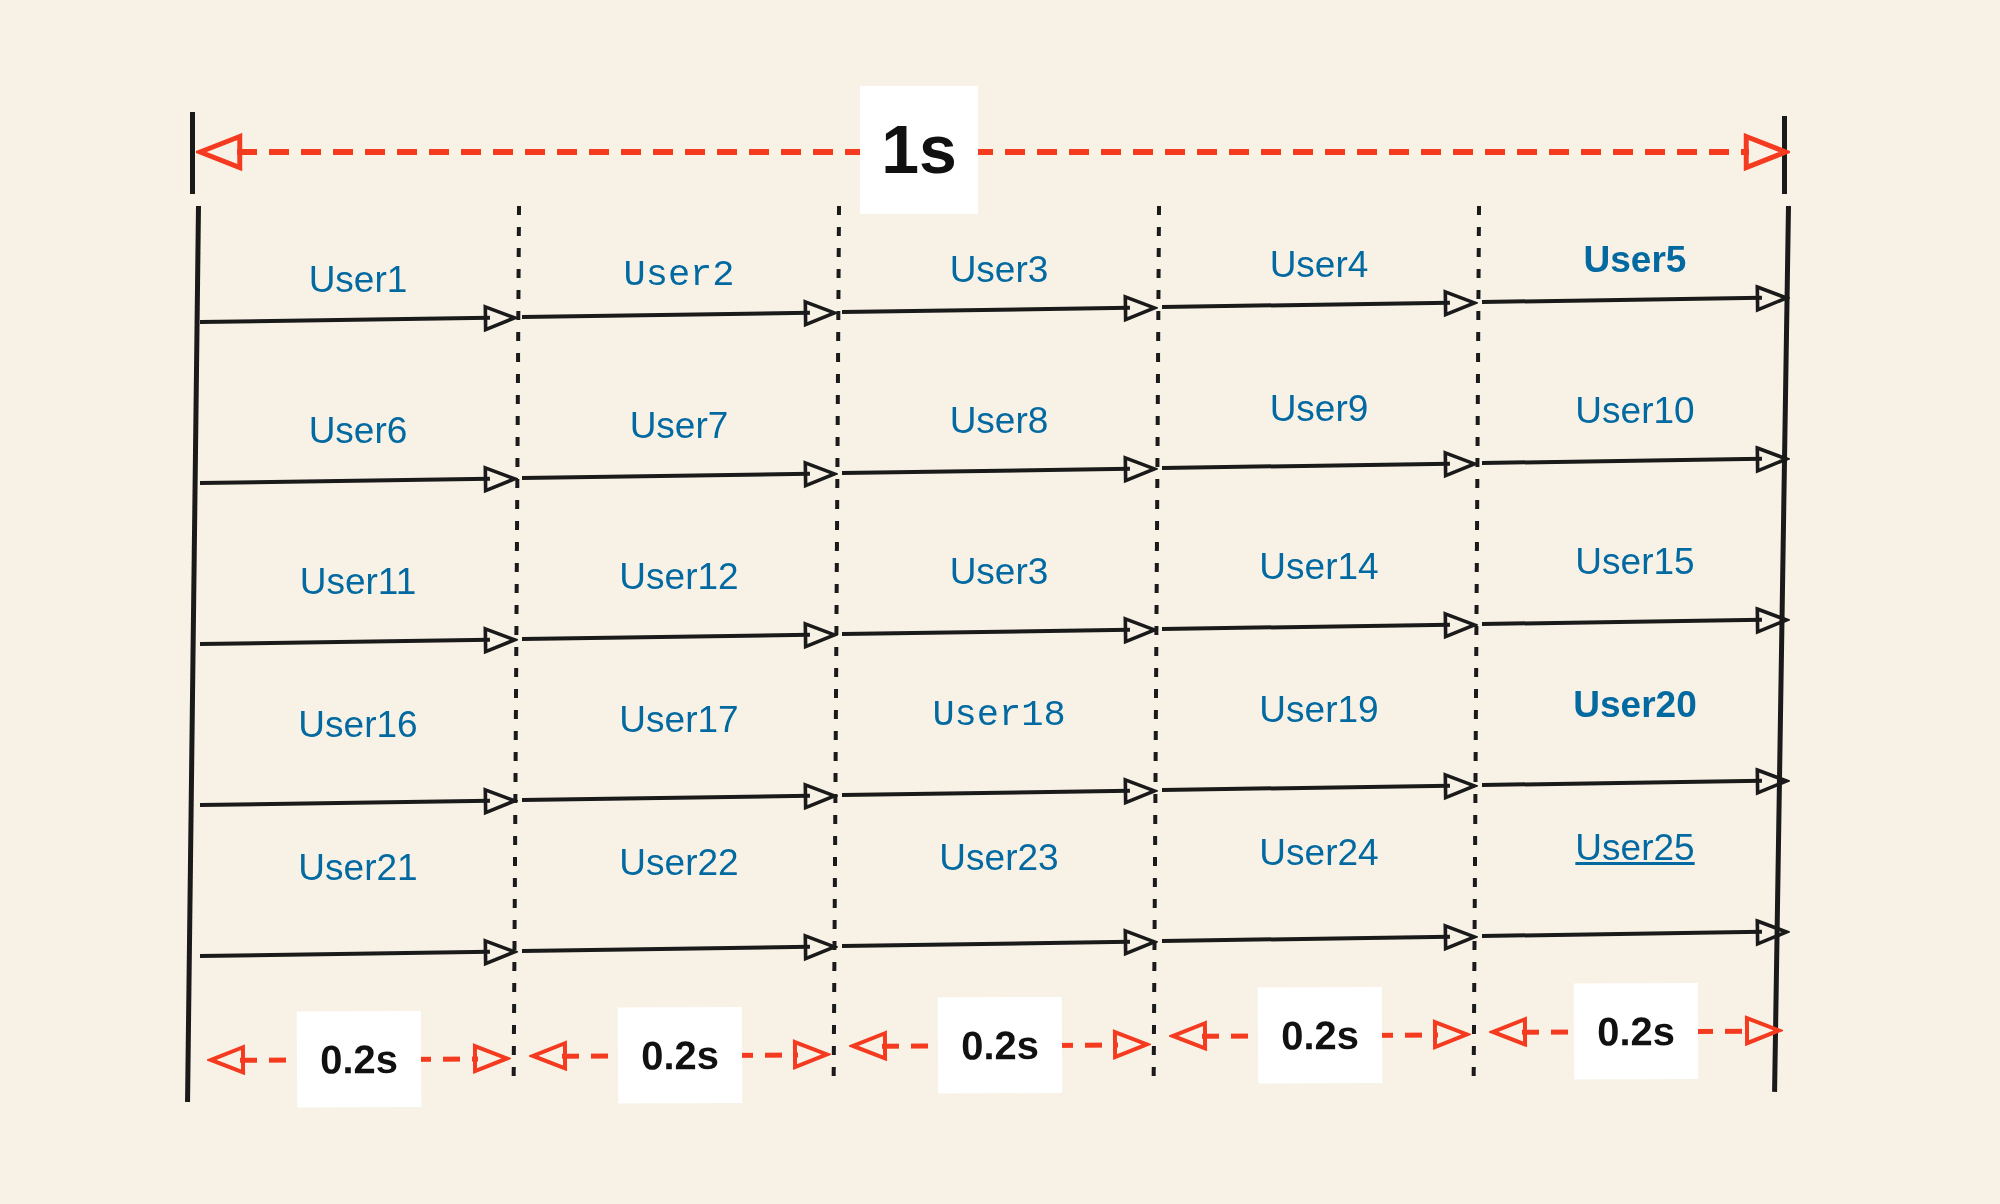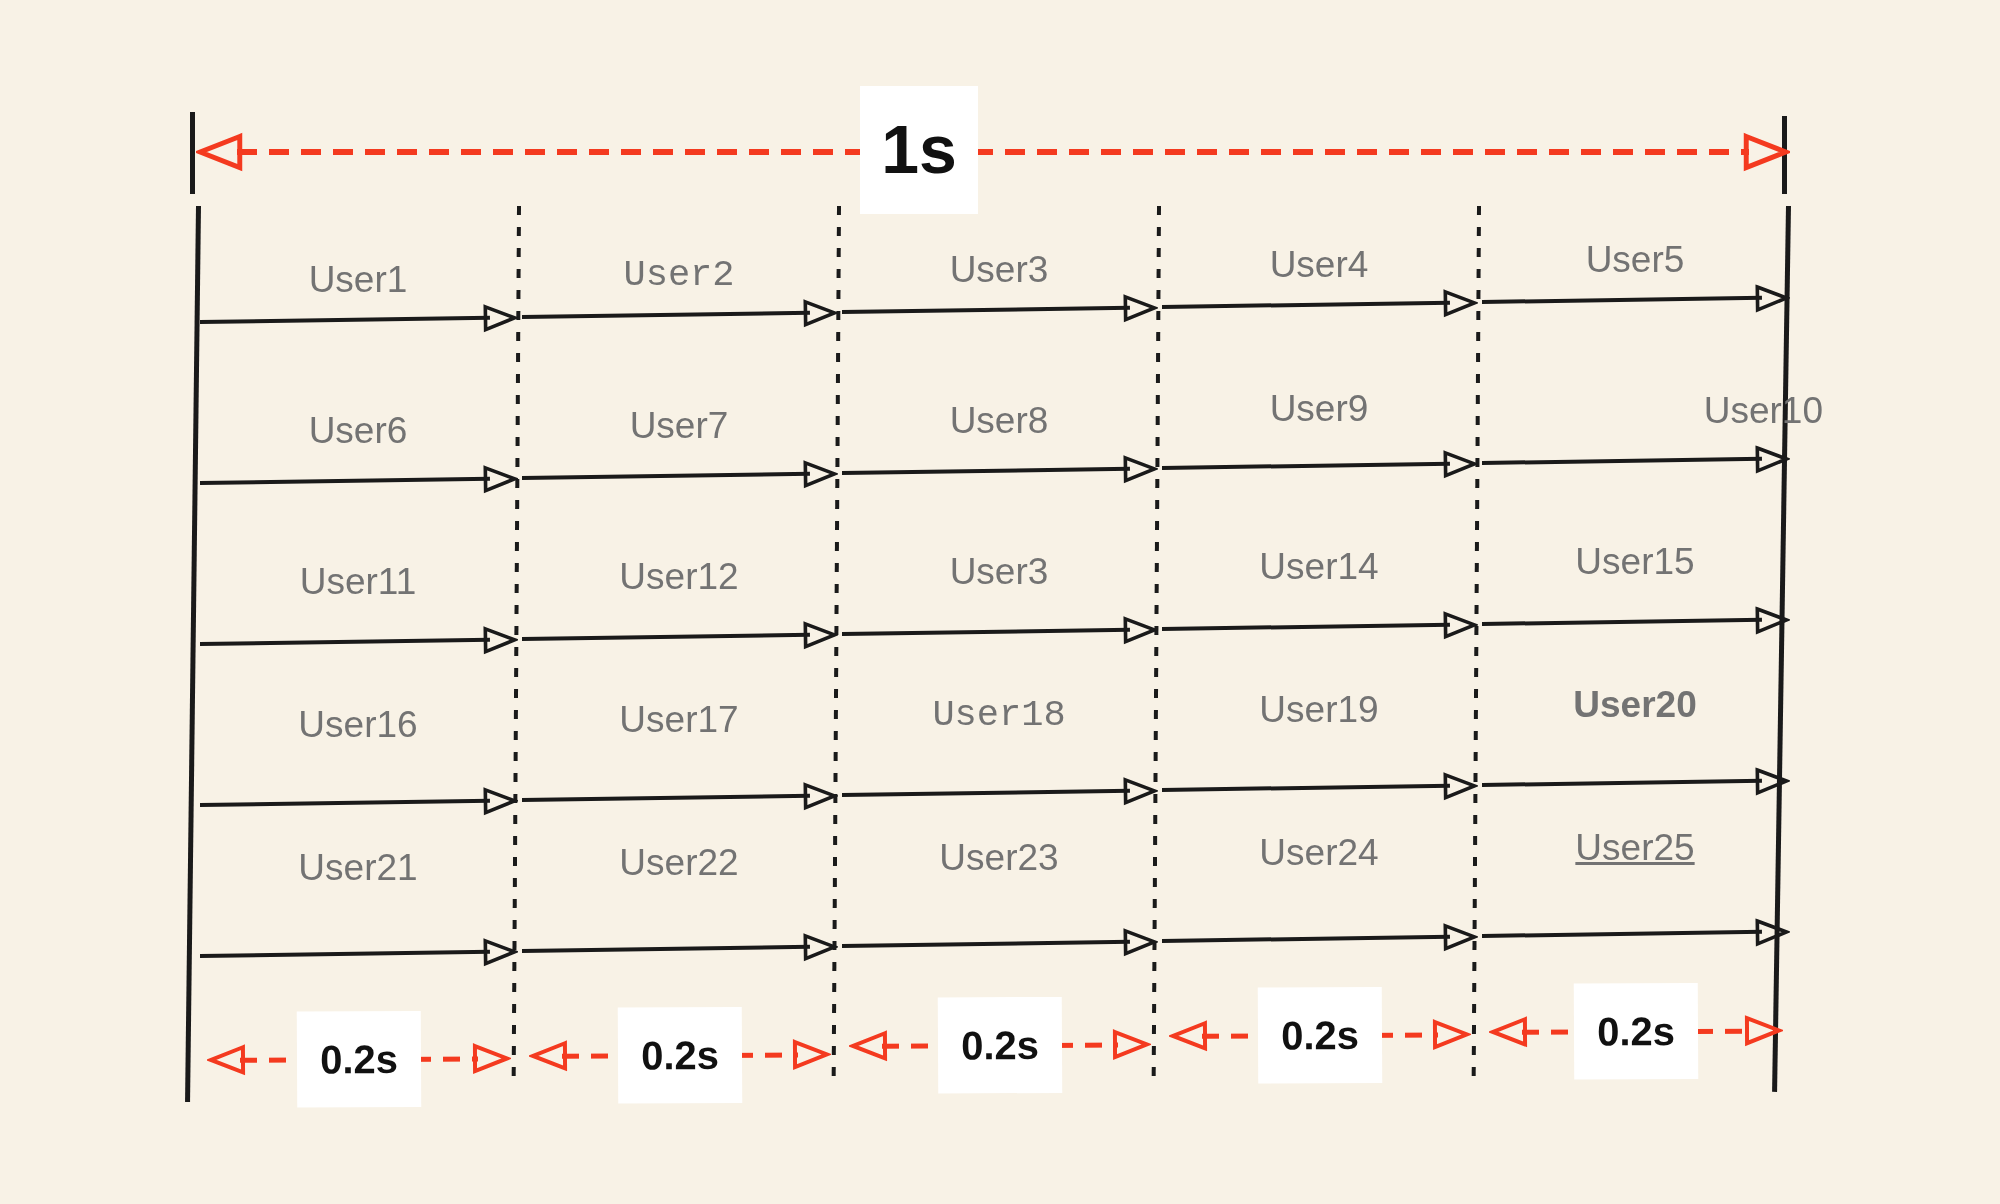--- a/index.html
+++ b/index.html
@@ -53,21 +53,21 @@
   .tri.trail{margin-left:-7px;}
   .span-label-box{
     position:absolute;left:664px;top:-41px;width:118px;height:128px;
     background:var(--boxwhite);z-index:2;
     text-align:center;line-height:126px;
     font-size:68px;font-weight:bold;color:#111;
   }
   
   .user-label{
     position:absolute;width:220px;height:44px;line-height:44px;
-    text-align:center;font-size:37px;color:#737373;white-space:nowrap;
+    text-align:center;font-size:37px;color:#0369a1;white-space:nowrap;
   }
   .row-arrow{
     position:absolute;height:32px;display:flex;align-items:center;
     transform:rotate(-0.85deg);transform-origin:left center;
   }
   .row-arrow .line{flex:1;height:4px;background:var(--black);}
   
   .bottom-seg{
     position:absolute;height:40px;display:flex;align-items:center;
     transform:rotate(-0.3deg);transform-origin:left center;
@@ -127,21 +127,21 @@
           <path d="M3 3 L31 14 L3 25 Z" fill="none" stroke="currentColor" stroke-width="3.5"></path>
         </svg>
       </div>
       <div class="user-label" style="left: 1209px; top: 243px;">User4</div>
       <div class="row-arrow" style="left: 1162px; top: 291px; width: 316px;">
         <div class="line"></div>
         <svg viewBox="0 0 34 28" class="tri black">
           <path d="M3 3 L31 14 L3 25 Z" fill="none" stroke="currentColor" stroke-width="3.5"></path>
         </svg>
       </div>
-      <div class="user-label" style="left: 1525px; top: 238px;">User5</div>
+      <div class="user-label" style="left: 1525px; top: 238px; font-weight: bold;">User5</div>
       <div class="row-arrow" style="left: 1482px; top: 286px; width: 308px;">
         <div class="line"></div>
         <svg viewBox="0 0 34 28" class="tri black">
           <path d="M3 3 L31 14 L3 25 Z" fill="none" stroke="currentColor" stroke-width="3.5"></path>
         </svg>
       </div>
       <div class="user-label" style="left: 248px; top: 409px;">User6</div>
       <div class="row-arrow" style="left: 200px; top: 467px; width: 318px;">
         <div class="line"></div>
         <svg viewBox="0 0 34 28" class="tri black">
@@ -162,21 +162,21 @@
           <path d="M3 3 L31 14 L3 25 Z" fill="none" stroke="currentColor" stroke-width="3.5"></path>
         </svg>
       </div>
       <div class="user-label" style="left: 1209px; top: 387px;">User9</div>
       <div class="row-arrow" style="left: 1162px; top: 452px; width: 316px;">
         <div class="line"></div>
         <svg viewBox="0 0 34 28" class="tri black">
           <path d="M3 3 L31 14 L3 25 Z" fill="none" stroke="currentColor" stroke-width="3.5"></path>
         </svg>
       </div>
-      <div class="user-label" style="left: 1603px; top: 389px; text-align: right;">User10</div>
+      <div class="user-label" style="left: 1525px; top: 389px;">User10</div>
       <div class="row-arrow" style="left: 1482px; top: 447px; width: 308px;">
         <div class="line"></div>
         <svg viewBox="0 0 34 28" class="tri black">
           <path d="M3 3 L31 14 L3 25 Z" fill="none" stroke="currentColor" stroke-width="3.5"></path>
         </svg>
       </div>
       <div class="user-label" style="left: 248px; top: 560px;">User11</div>
       <div class="row-arrow" style="left: 200px; top: 628px; width: 318px;">
         <div class="line"></div>
         <svg viewBox="0 0 34 28" class="tri black">

